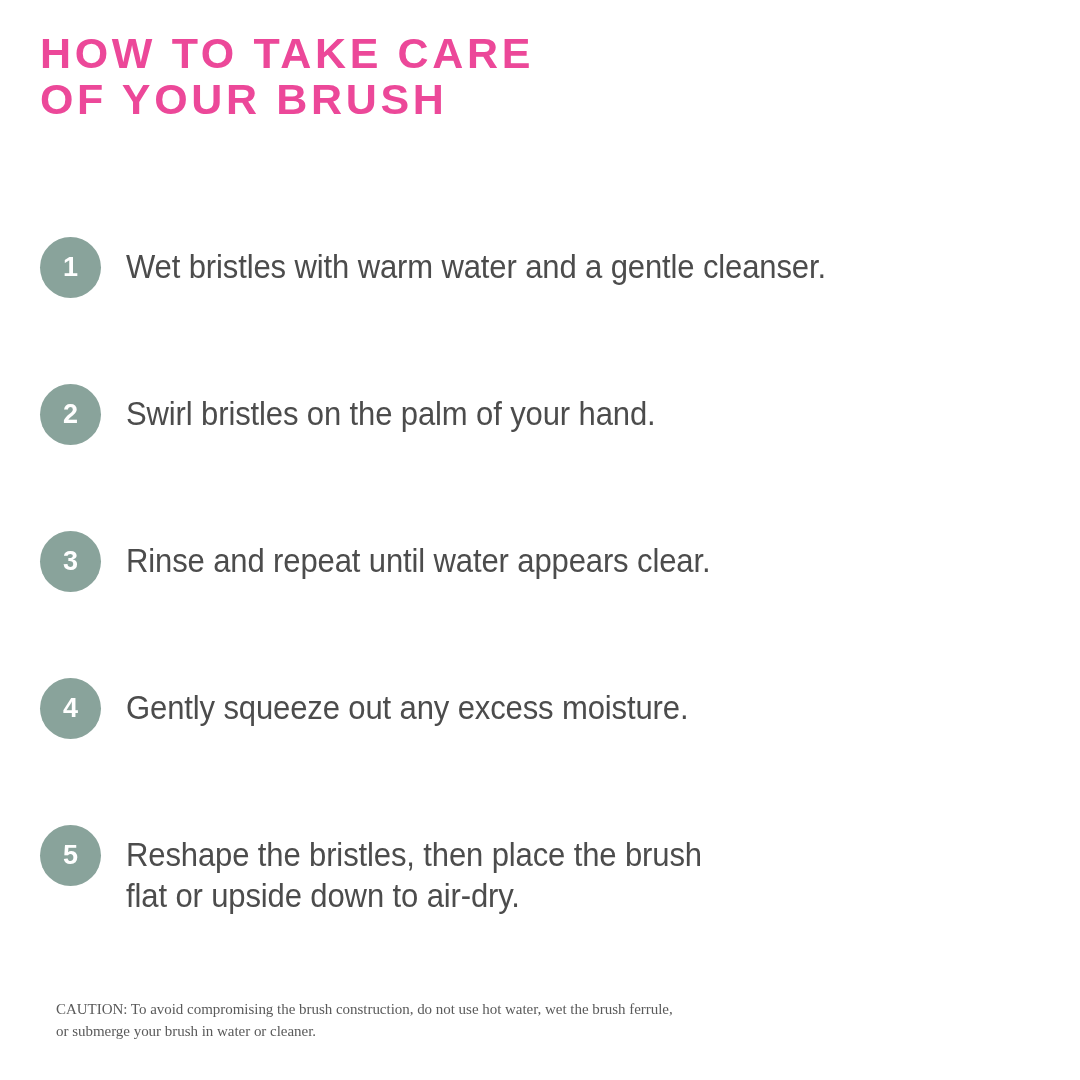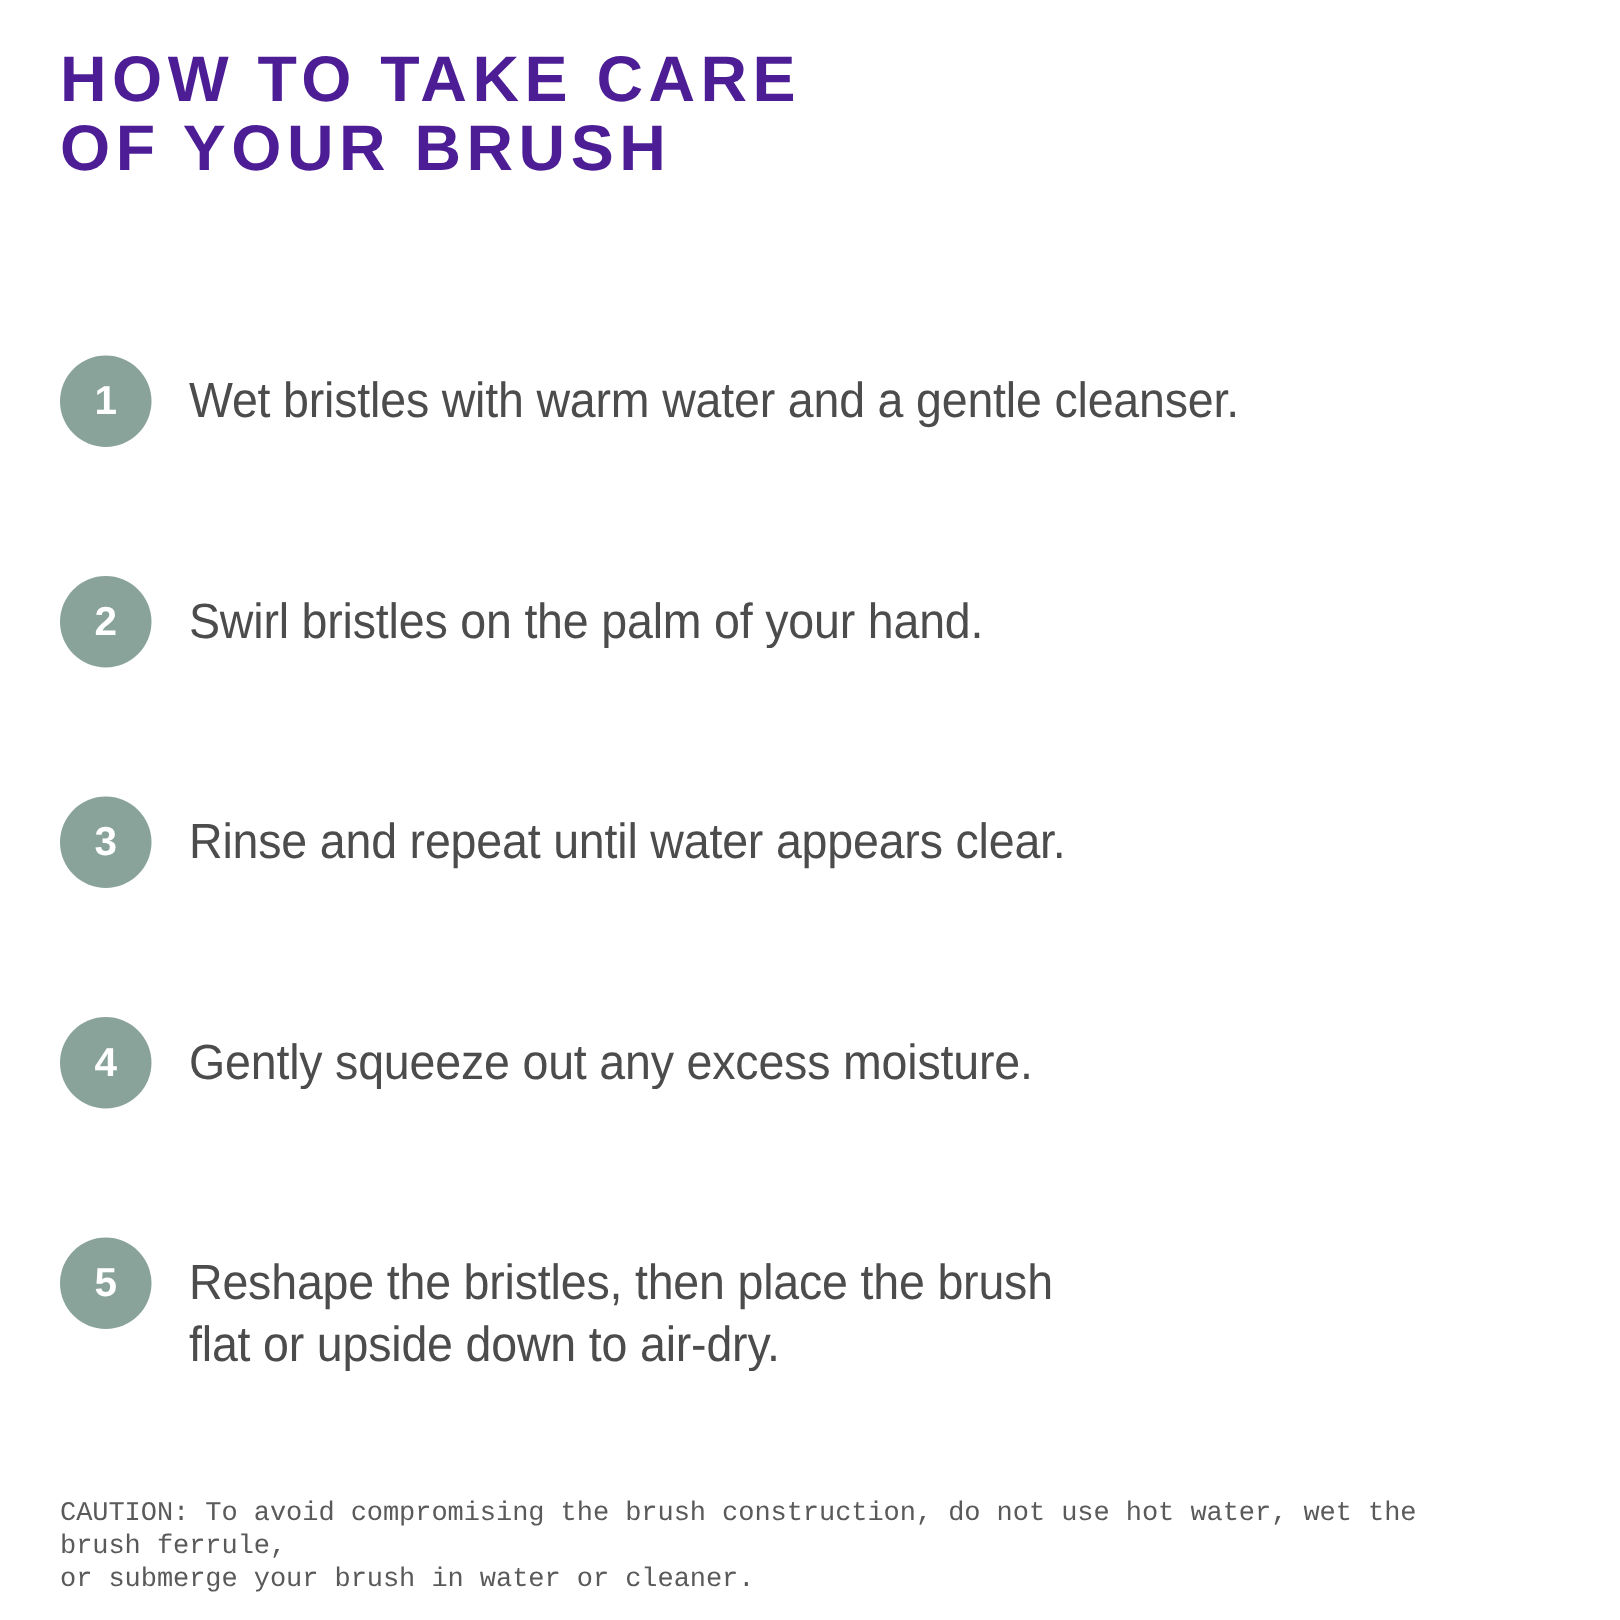--- a/index.html
+++ b/index.html
@@ -31,21 +31,21 @@
     top: 30px;
     width: 920px;
   }
   .title {
     margin: 0;
     font-family: "Liberation Sans", sans-serif;
     font-weight: 700;
     font-size: 43px;
     line-height: 46px;
     letter-spacing: 0.085em;
-    color: #4c1d95;
+    color: #ec4899;
     text-transform: uppercase;
     white-space: pre-line;
     transform: scaleX(1.0);
     transform-origin: left top;
   }
 
   
   .steps {
     position: absolute;
     left: 40px;
@@ -89,26 +89,26 @@
     color: #4c4c4c;
     letter-spacing: -0.004em;
     white-space: pre-line;
     transform: scaleX(0.94);
     transform-origin: left top;
   }
 
   
   .caution {
     position: absolute;
-    left: 40px;
+    left: 56px;
     top: 998px;
     width: 960px;
-    font-family: Liberation Mono, monospace;
+    font-family: Liberation Serif, serif;
     font-weight: 400;
-    font-size: 18px;
+    font-size: 15px;
     line-height: 22px;
     color: #5a5a5a;
     white-space: pre-line;
     letter-spacing: -0.002em;
   }
 </style>
 </head>
 <body>
 
 <div class="poster">

